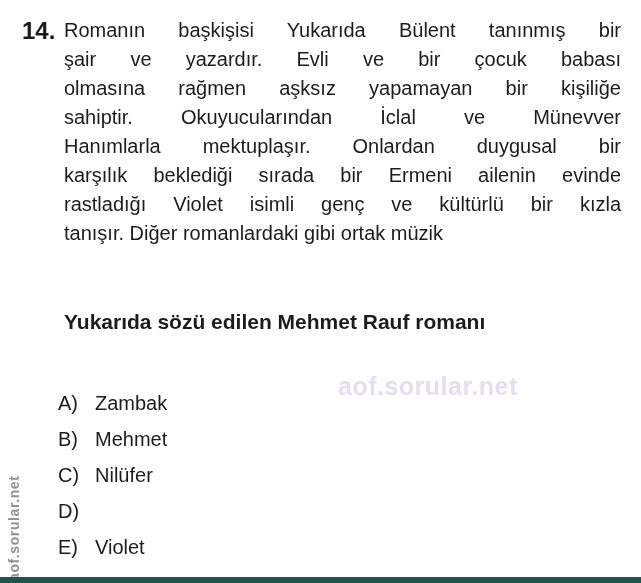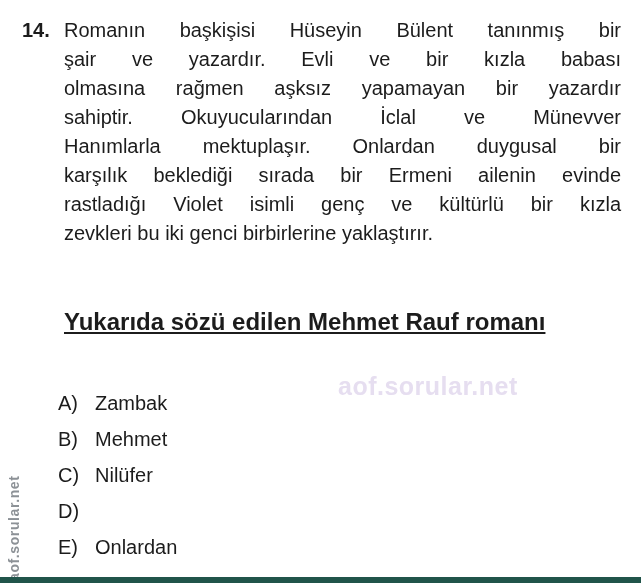--- a/index.html
+++ b/index.html
@@ -17,21 +17,21 @@
     position: relative;
     width: 641px;
     height: 583px;
     background: #ffffff;
     overflow: hidden;
   }
   .q-num {
     position: absolute;
     left: 22px;
     top: 16px;
-    font-size: 20px;
+    font-size: 24px;
     font-weight: bold;
     line-height: 29px;
   }
   .para {
     position: absolute;
     left: 64px;
     top: 16px;
     width: 557px;
     font-size: 20px;
     line-height: 29px;
@@ -42,24 +42,23 @@
   }
   .para .jline:last-child,
   .stem .jline:last-child {
     text-align-last: left;
   }
   .stem {
     position: absolute;
     left: 64px;
     top: 307px;
     width: 557px;
-    font-size: 24px;
+    font-size: 21px;
     font-weight: bold;
     line-height: 30px;
-    text-decoration: underline;
   }
   .options {
     position: absolute;
     left: 58px;
     top: 385px;
   }
   .option {
     display: flex;
     align-items: center;
     height: 36px;
@@ -103,28 +102,28 @@
 </style>
 </head>
 <body style="color: rgb(28, 28, 28);">
 
 <div class="page">
 
   <div class="q-num">14.</div>
 
   <div class="para">
 
-  <div class="jline">Romanın başkişisi Hüseyin Bülent tanınmış bir</div>
-      <div class="jline">şair ve yazardır. Evli ve bir kızla babası</div>
-      <div class="jline">olmasına rağmen aşksız yapamayan bir yazardır</div>
+  <div class="jline">Romanın başkişisi Yukarıda Bülent tanınmış bir</div>
+      <div class="jline">şair ve yazardır. Evli ve bir çocuk babası</div>
+      <div class="jline">olmasına rağmen aşksız yapamayan bir kişiliğe</div>
       <div class="jline">sahiptir. Okuyucularından İclal ve Münevver</div>
       <div class="jline">Hanımlarla mektuplaşır. Onlardan duygusal bir</div>
       <div class="jline">karşılık beklediği sırada bir Ermeni ailenin evinde</div>
       <div class="jline">rastladığı Violet isimli genç ve kültürlü bir kızla</div>
-      <div class="jline">zevkleri bu iki genci birbirlerine yaklaştırır.</div>
+      <div class="jline">tanışır. Diğer romanlardaki gibi ortak müzik</div>
     </div>
 
   <div class="stem">
 
   <div class="jline">Yukarıda sözü edilen Mehmet Rauf romanı</div>
     </div>
 
   <div class="wm-center" style="color: rgb(230, 222, 240);">aof.sorular.net</div>
 
   <div class="options">
@@ -139,21 +138,21 @@
     </div>
       <div class="option">
       <span class="opt-letter">C)</span>
       <span class="opt-label">Nilüfer</span>
     </div>
       <div class="option">
       <span class="opt-letter">D)</span>
     </div>
       <div class="option">
       <span class="opt-letter">E)</span>
-      <span class="opt-label">Onlardan</span>
+      <span class="opt-label">Violet</span>
     </div>
     </div>
 
   <div class="wm-left" style="color: rgb(140, 145, 150);">aof.sorular.net</div>
 
   <div class="bottom-bar" style="background: rgb(32, 84, 74);"></div>
 
 </div>
 
 </body></html>

